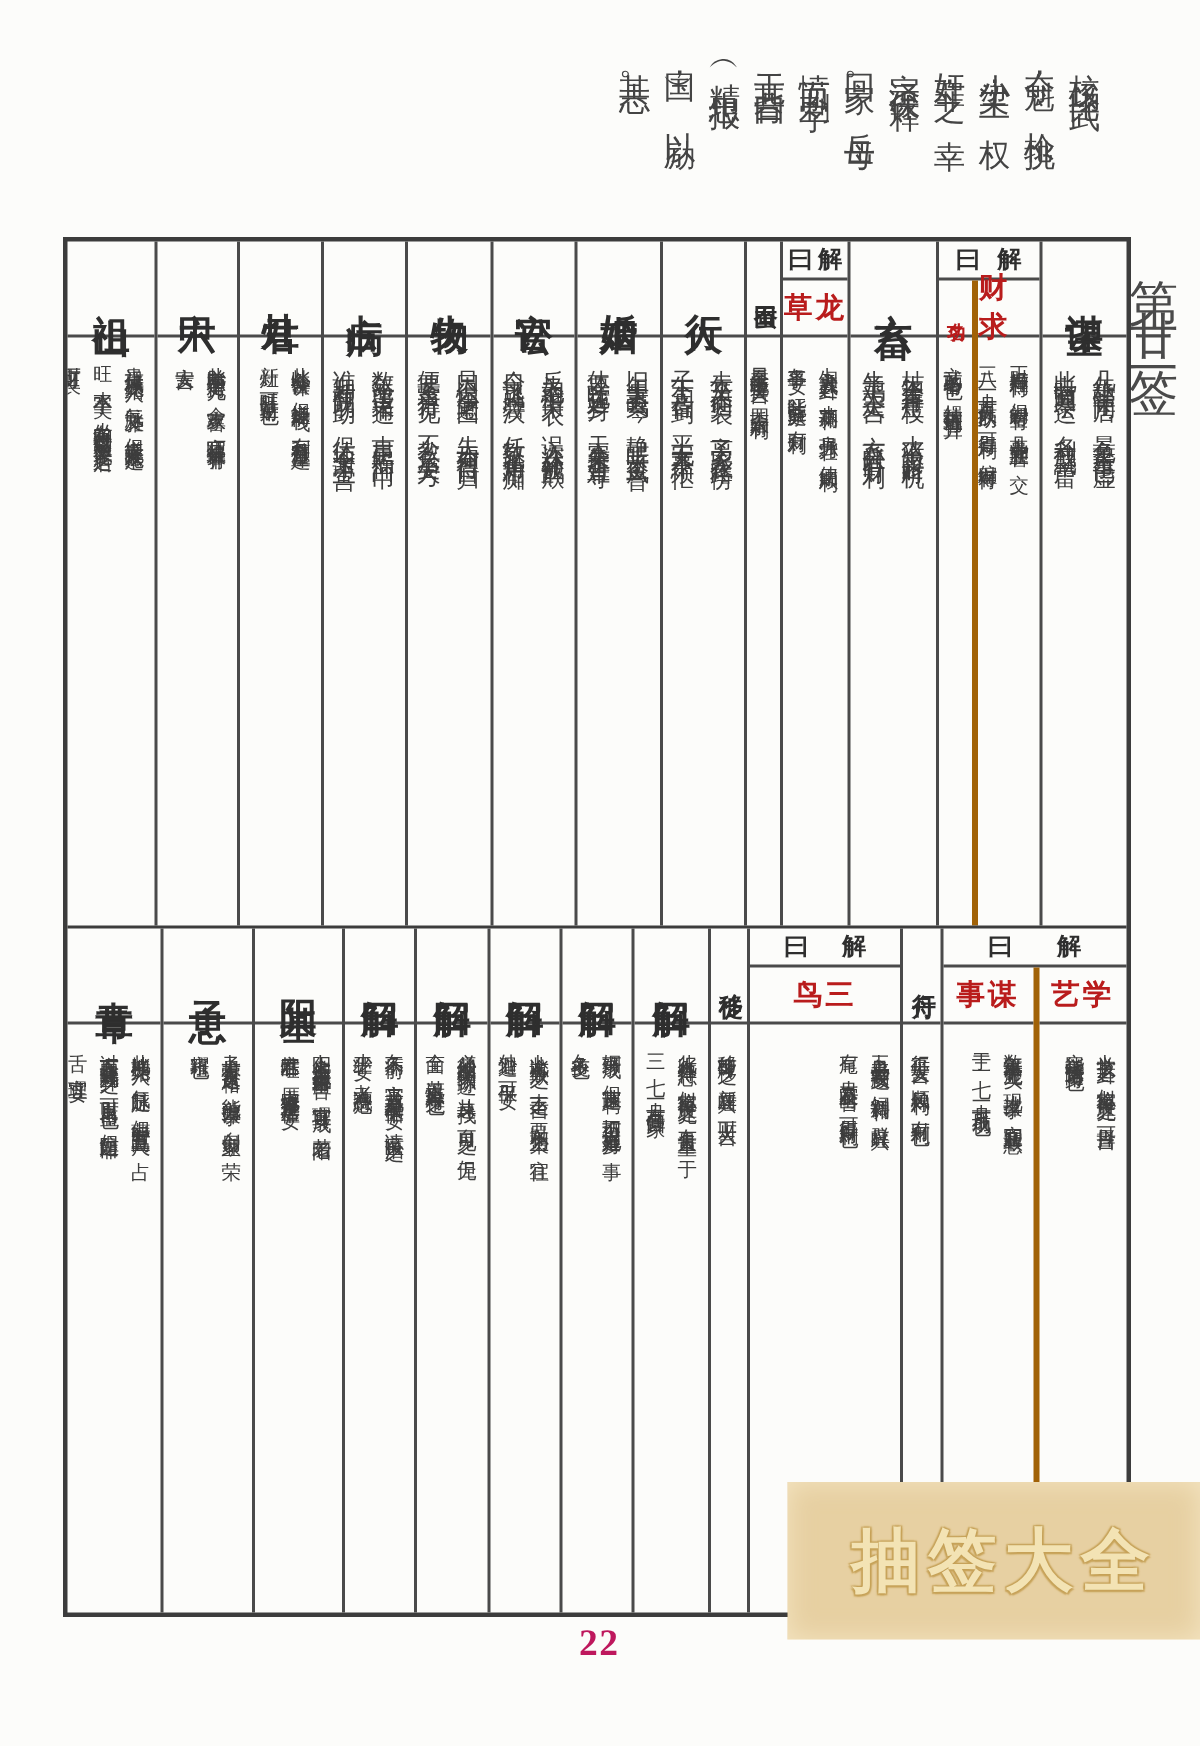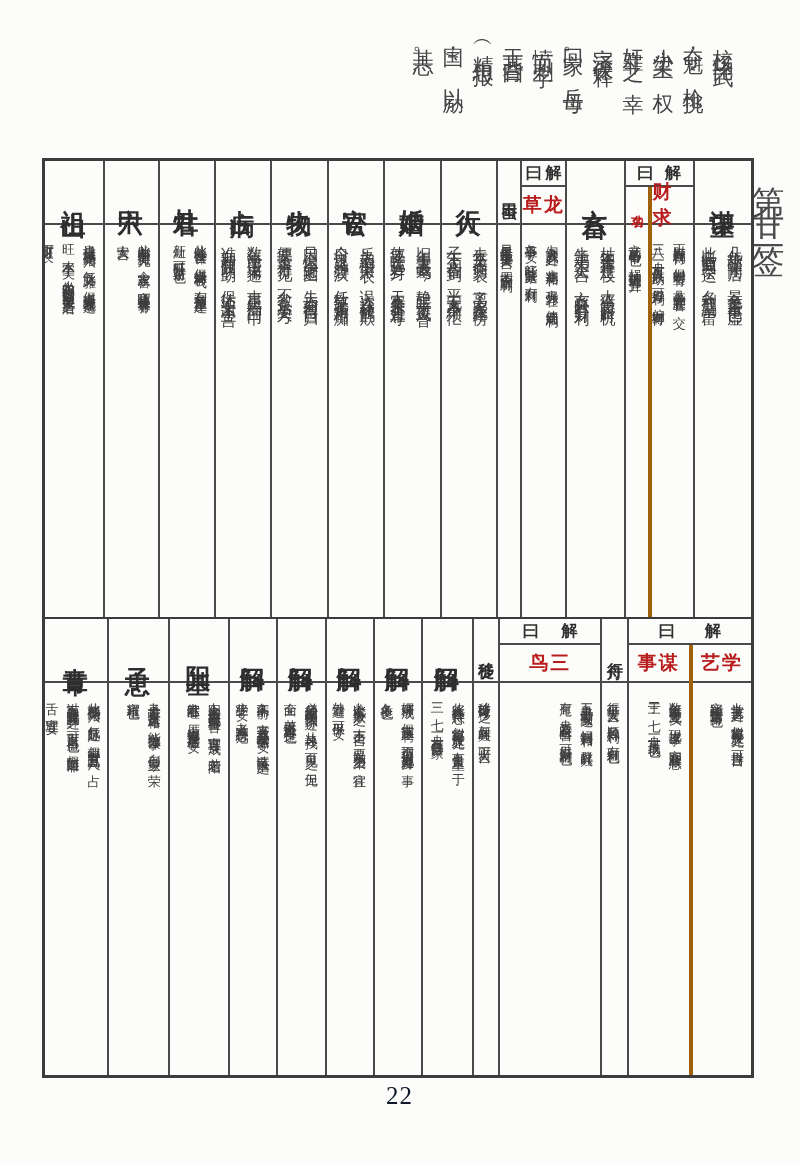--- a/index.html
+++ b/index.html
@@ -60,21 +60,21 @@
     flex:1 1 auto;min-height:0;overflow:hidden;
     writing-mode:vertical-rl;
     padding:9px 3px 4px 2px;
     font-size:13px;line-height:21px;letter-spacing:1.5px;color:#3d3d3d;
   }
   .col-content.big{font-size:15.5px;line-height:26px;letter-spacing:3.5px;}
   .vline{display:block;}
   
   .page-num{
     position:absolute;left:386px;top:1082px;
-    font-size:25px;color:#0f172a;letter-spacing:1px;
+    font-size:25px;color:#be185d;letter-spacing:1px;font-weight:bold;
   }
   
   .watermark{
     position:absolute;left:525px;top:988px;width:275px;height:105px;
     background:#e7d0a2;
     display:flex;align-items:center;justify-content:center;
     box-shadow:inset 0 0 18px rgba(255,246,220,0.55);
   }
   .watermark span{
     font-family:"Liberation Sans","DejaVu Sans",sans-serif;
@@ -321,13 +321,16 @@
           <div class="col-hdr">青草</div>
           <div class="col-content">
             <div class="vline">此地横龙结穴　气脉足旺　但葬时宜占高三五尺　占</div>
             <div class="vline">过东面青龙畔就局葬之　可财丁昌盛也　但防是非口</div>
             <div class="vline">舌　宜理妥</div>
           </div>
         </div>
       </div>
   </div>
   <div class="page-num">22</div>
+  <div class="watermark">
+    <span>抽签大全</span>
+  </div>
 </div>
 
 </body></html>

